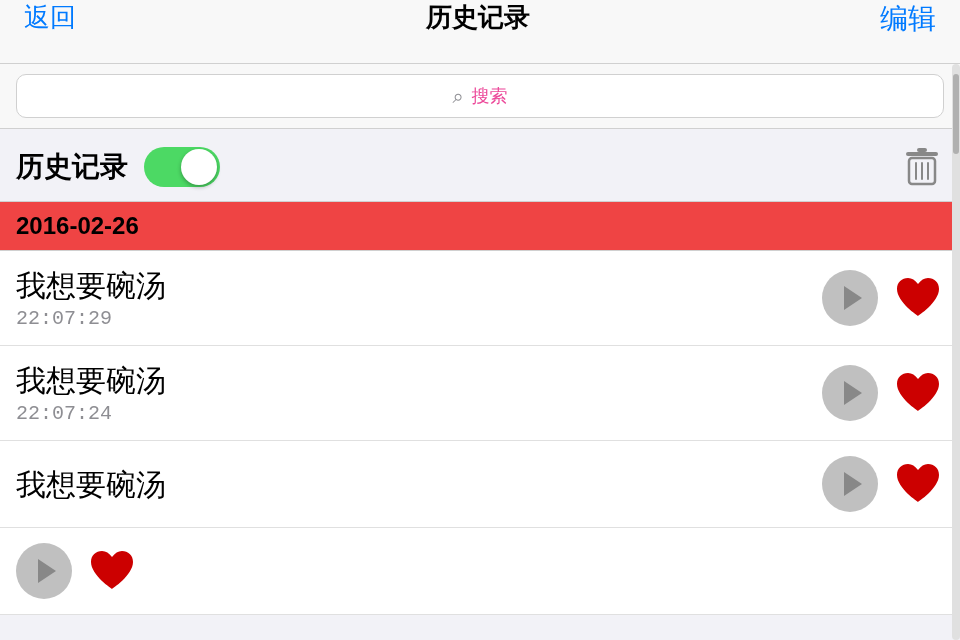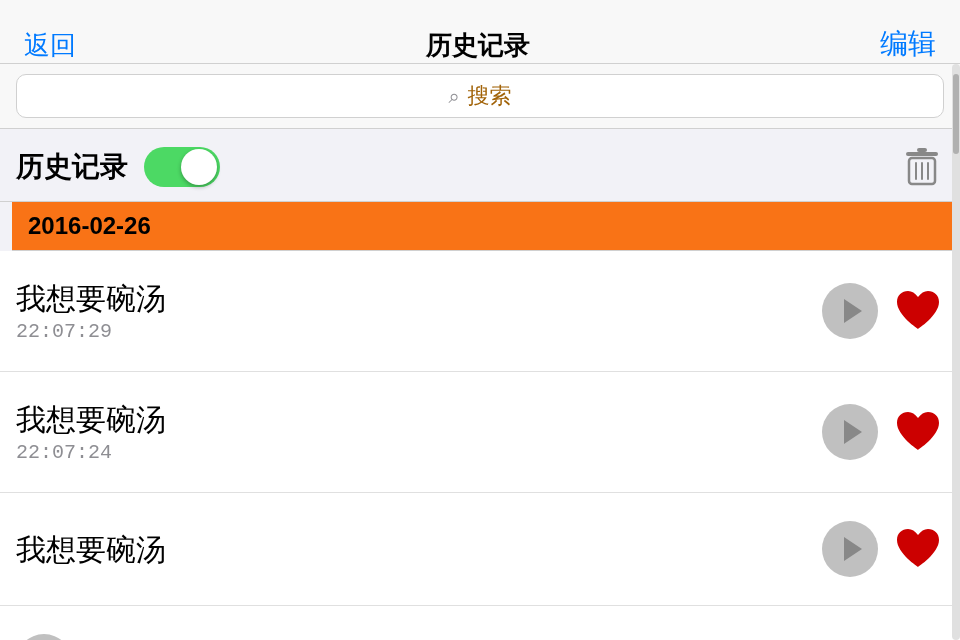--- a/index.html
+++ b/index.html
@@ -15,21 +15,21 @@
       font-family: -apple-system, "PingFang SC", "Helvetica Neue", Arial, sans-serif;
       overflow: hidden;
     }
 
     
     .nav-bar {
       background: #f8f8f8;
       border-bottom: 1px solid #d0d0d0;
       height: 64px;
       display: flex;
-      align-items: flex-end;
+      align-items: flex-start;
       justify-content: space-between;
       padding: 0 24px;
     }
 
     .nav-back {
       font-size: 26px;
       color: #007aff;
       cursor: pointer;
       font-weight: 400;
     }
@@ -63,22 +63,22 @@
       justify-content: center;
       gap: 8px;
     }
 
     .search-icon-unicode {
       color: #8e8e93;
       font-size: 20px;
     }
 
     .search-placeholder {
-      color: #a16207;
-      font-size: 22px;
+      color: #ec4899;
+      font-size: 18px;
     }
 
     
     .history-header {
       background: #f2f2f7;
       padding: 16px 16px 12px 16px;
       display: flex;
       align-items: center;
       justify-content: space-between;
       border-bottom: 1px solid #d0d0d0;
@@ -129,37 +129,36 @@
       cursor: pointer;
     }
 
     .trash-svg {
       width: 36px;
       height: 40px;
     }
 
     
     .date-section {
-      background: #f97316;
+      background: #ef4444;
       padding: 10px 16px;
       border-bottom: 1px solid #d0d0d0;
-      margin-left: 12px;
     }
 
     .date-text {
       font-size: 24px;
       font-weight: 700;
       color: #000;
     }
 
     
     .list-item {
       background: white;
       border-bottom: 1px solid #e0e0e0;
-      padding: 28px 16px;
+      padding: 15px 16px;
       display: flex;
       align-items: center;
       justify-content: space-between;
     }
 
     .list-item-text {
       flex: 1;
     }
 
     .item-main-text {

